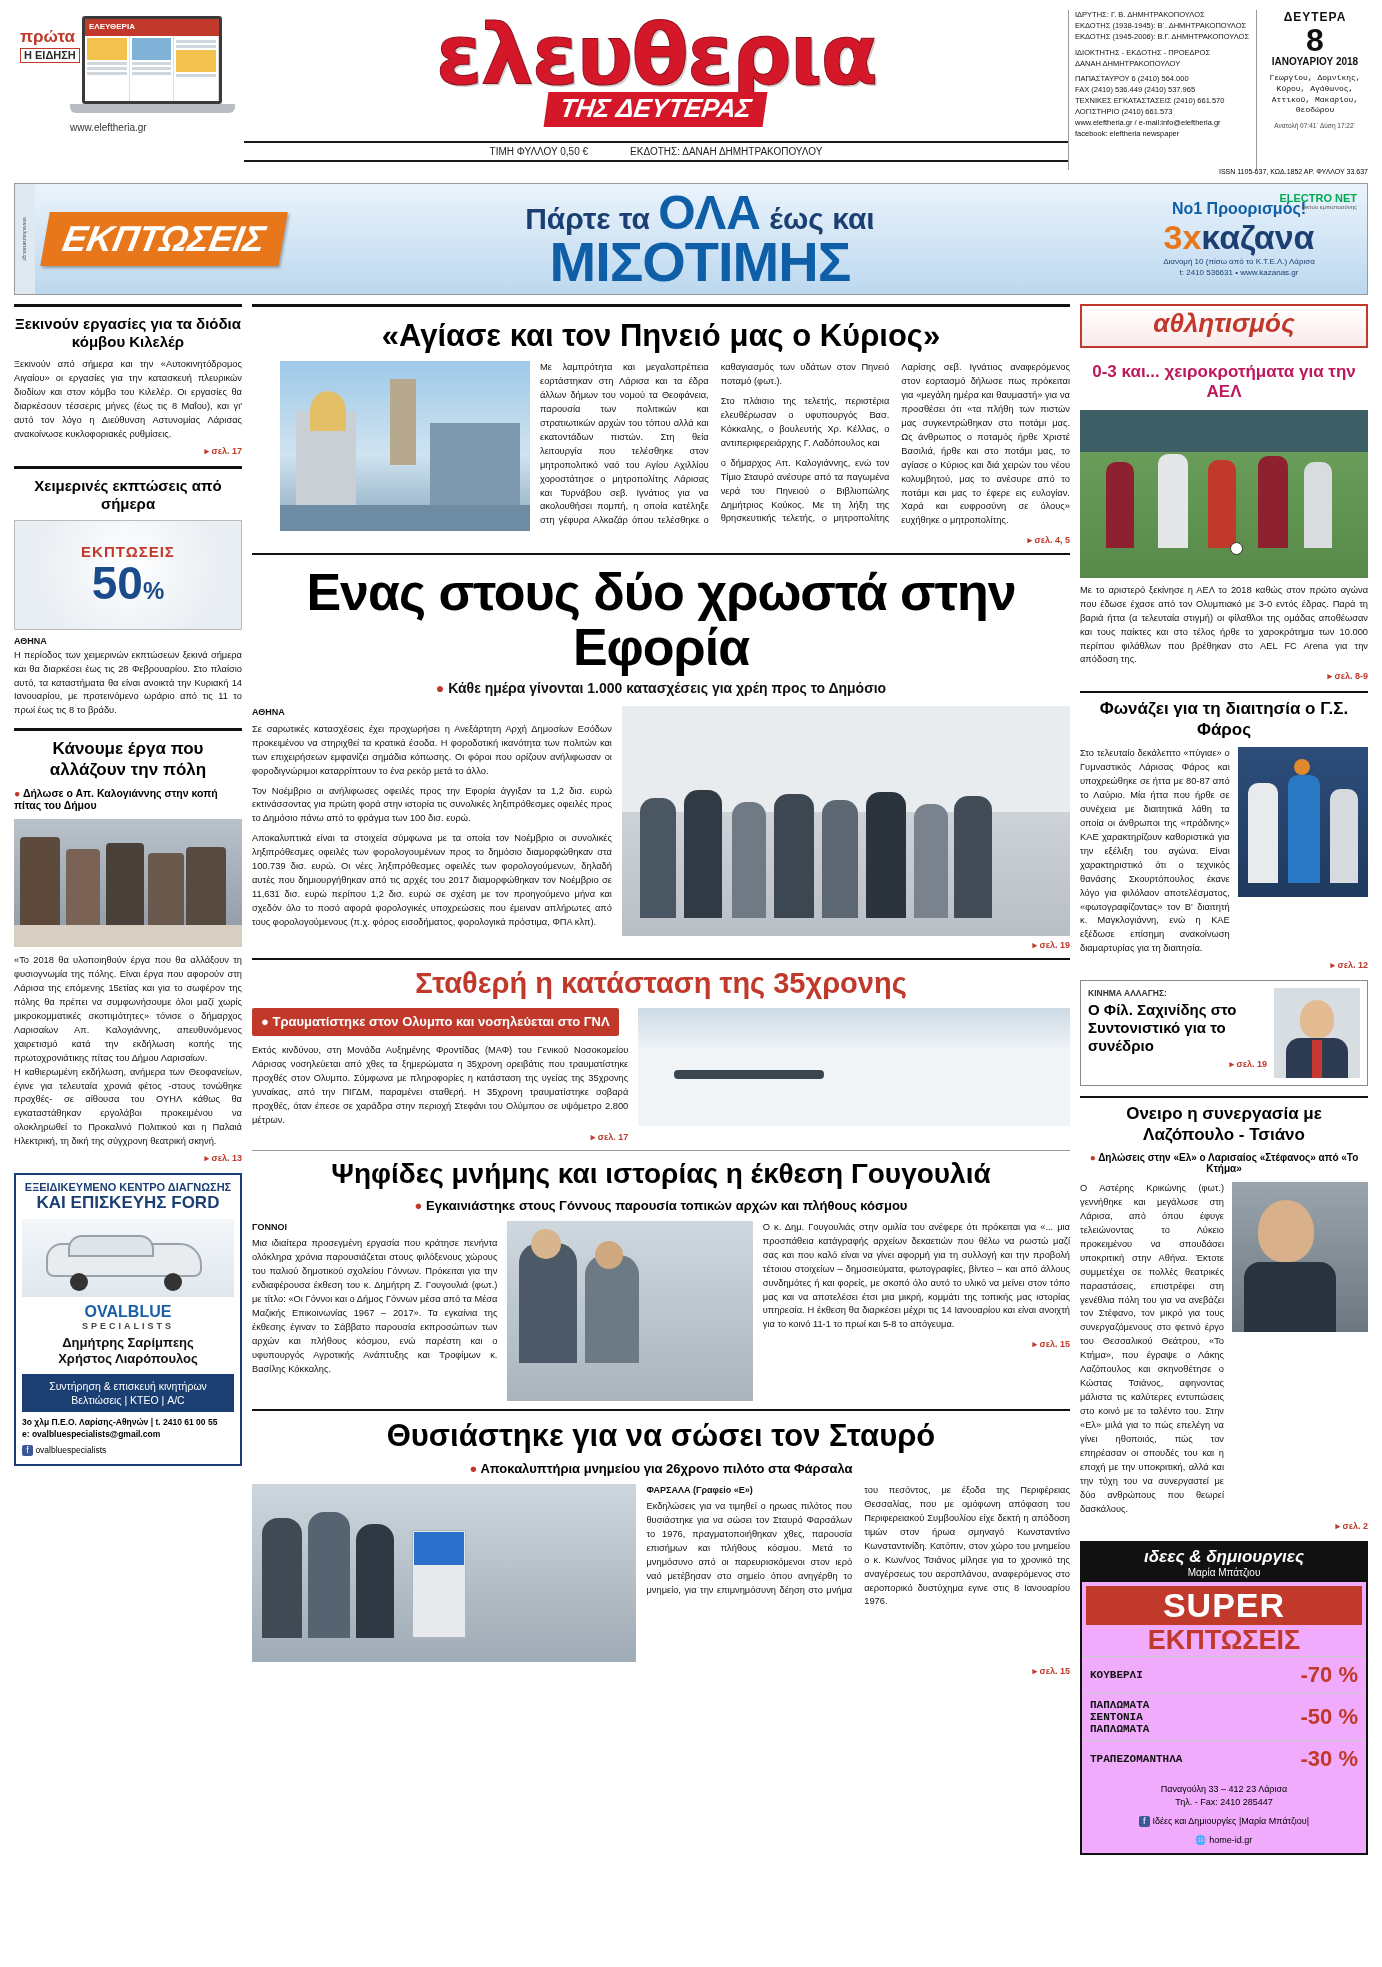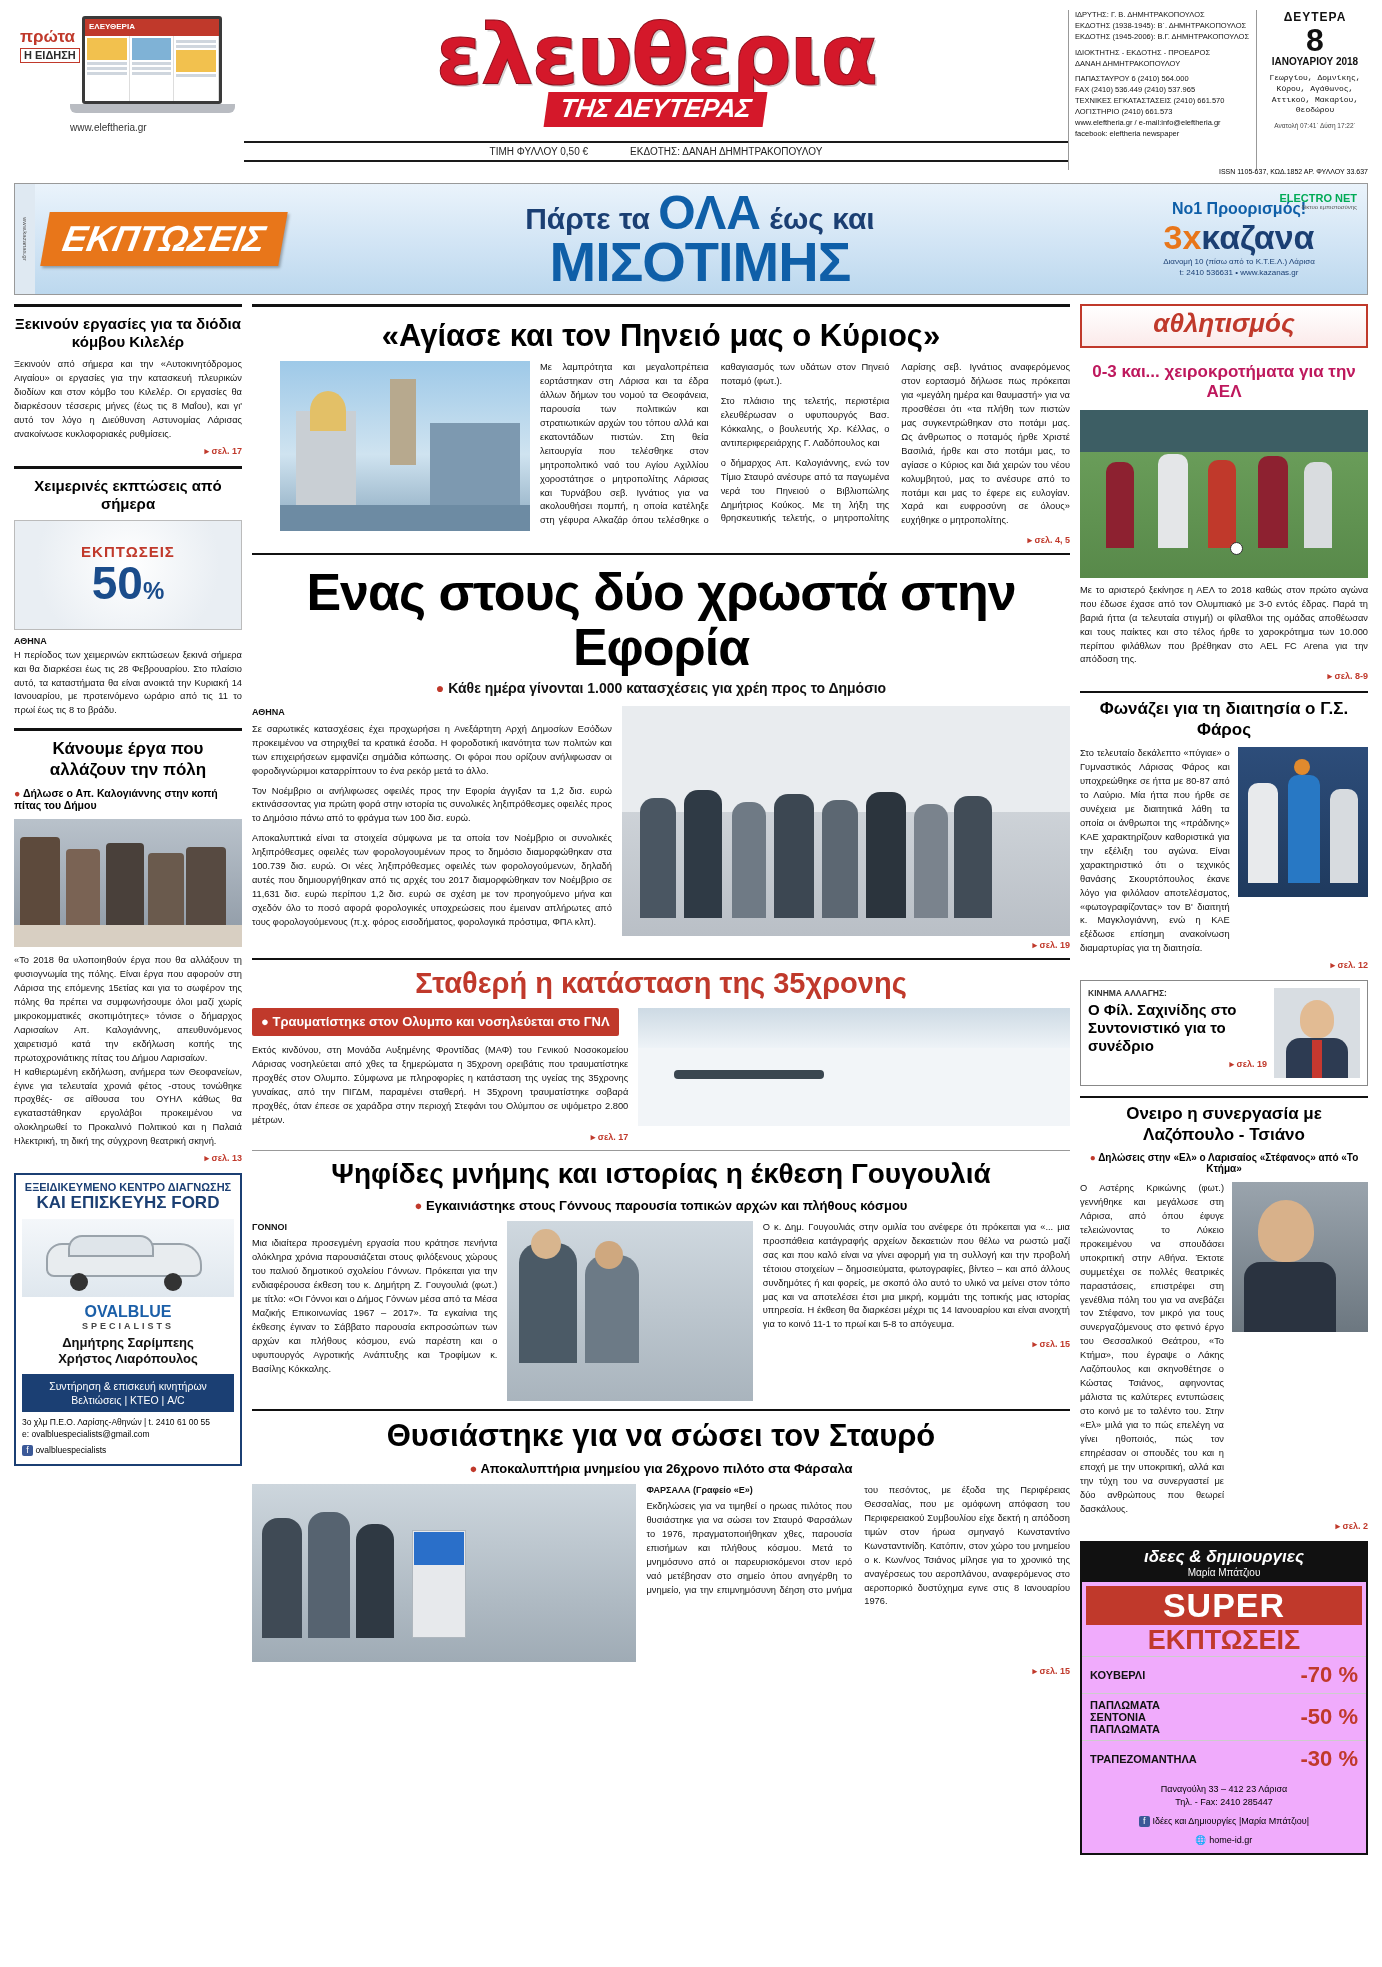--- a/index.html
+++ b/index.html
@@ -222,31 +222,31 @@
   .ad-ford {
     border:2px solid #1b3f73; margin-top:10px; background:#fff; padding:6px 6px 8px;
     text-align:center;
   }
   .ad-ford .l1 { font-size:11px; font-weight:bold; color:#1b3f73;}
   .ad-ford .l2 { font-size:17px; font-weight:bold; color:#1b3f73;}
   .ad-car { height:78px; background:linear-gradient(180deg,#f4f7fa,#dfe7ee); margin:6px 0; position:relative;}
   .ad-oval { font-size:16px; font-weight:bold; color:#1b5fa8;}
   .ad-names { font-size:13px; font-weight:bold; color:#111; line-height:1.25; margin-top:4px;}
   .ad-blue { background:#1b3f73; color:#fff; font-size:10.5px; padding:5px 3px; margin-top:6px; line-height:1.35;}
-  .ad-foot { font-size:8.5px; margin-top:5px; line-height:1.4; text-align:left;}
+  .ad-foot { font-size:8.5px; margin-top:5px; line-height:1.4; text-align:left;font-weight:bold;}
   .fb-line { font-size:8.5px; margin-top:4px; text-align:left;}
   
   .ad-idees { border:2px solid #111; margin-top:10px; padding:0 0 6px; background:#f0abfc;}
   .ai-head { background:#111; color:#fff; text-align:center; padding:4px 0;}
   .ai-head .t1 { font-size:17px; font-weight:bold; font-style:italic;}
   .ai-head .t2 { font-size:10px;}
   .ai-super { text-align:center; background:#c0392b; color:#fff; font-weight:bold; font-size:34px; margin:4px 4px 0; letter-spacing:1px;}
   .ai-ekpt { text-align:center; color:#c0392b; font-weight:bold; font-size:27px; }
   .ai-row { display:flex; align-items:center; justify-content:space-between; border-top:1px solid #ccc; padding:5px 8px; }
-  .ai-row .lbl { font-size:11px; font-weight:bold; color:#111;}
+  .ai-row .lbl { font-size:11px; font-weight:bold; color:#111;font-family:Liberation Mono, monospace;}
   .ai-row .pct { font-size:22px; font-weight:bold; color:#c0392b;}
   .ai-foot { text-align:center; font-size:9px; margin-top:6px; line-height:1.45;}
   
   .redbar {
     background:#c0392b; color:#fff; font-weight:bold; font-size:13px;
     padding:6px 9px; line-height:1.25; display:inline-block; border-radius:2px;
   }
   .bullet-line { font-size:13px; font-weight:bold; text-align:center; margin:6px 0 8px;}
   .bullet-line .dot{color:#c0392b;}
   .twocol { column-count:2; column-gap:12px;}

